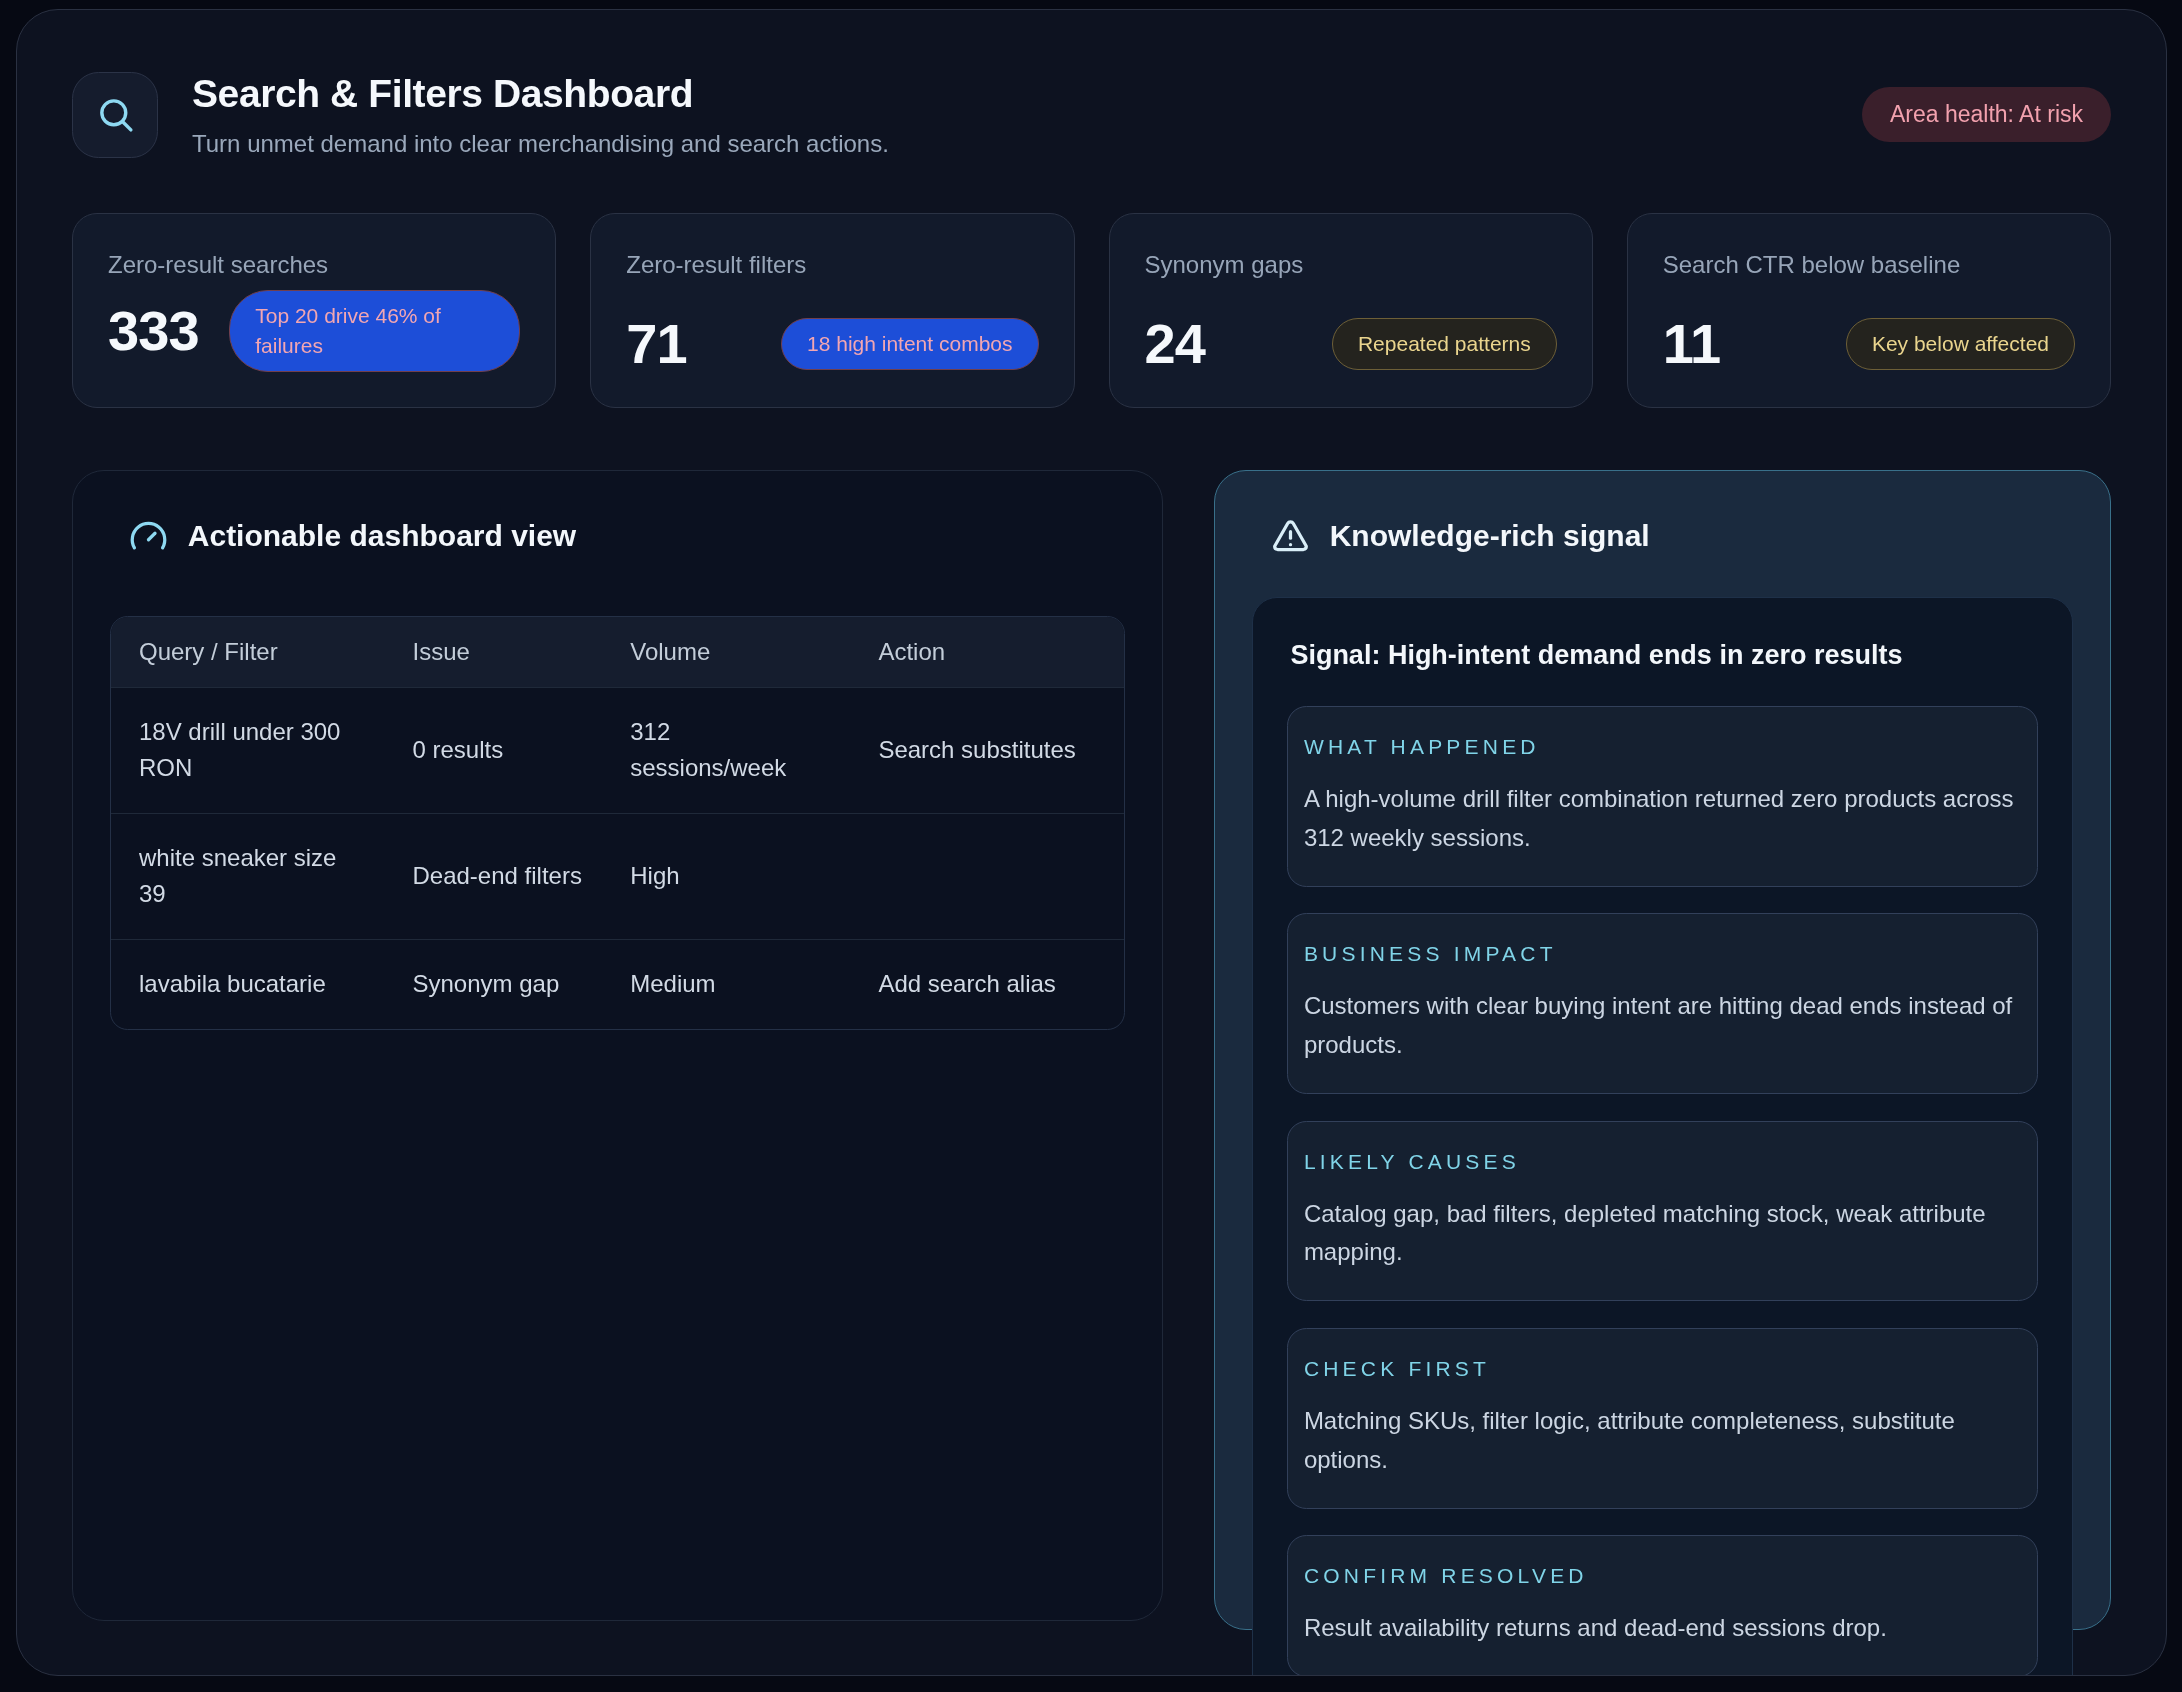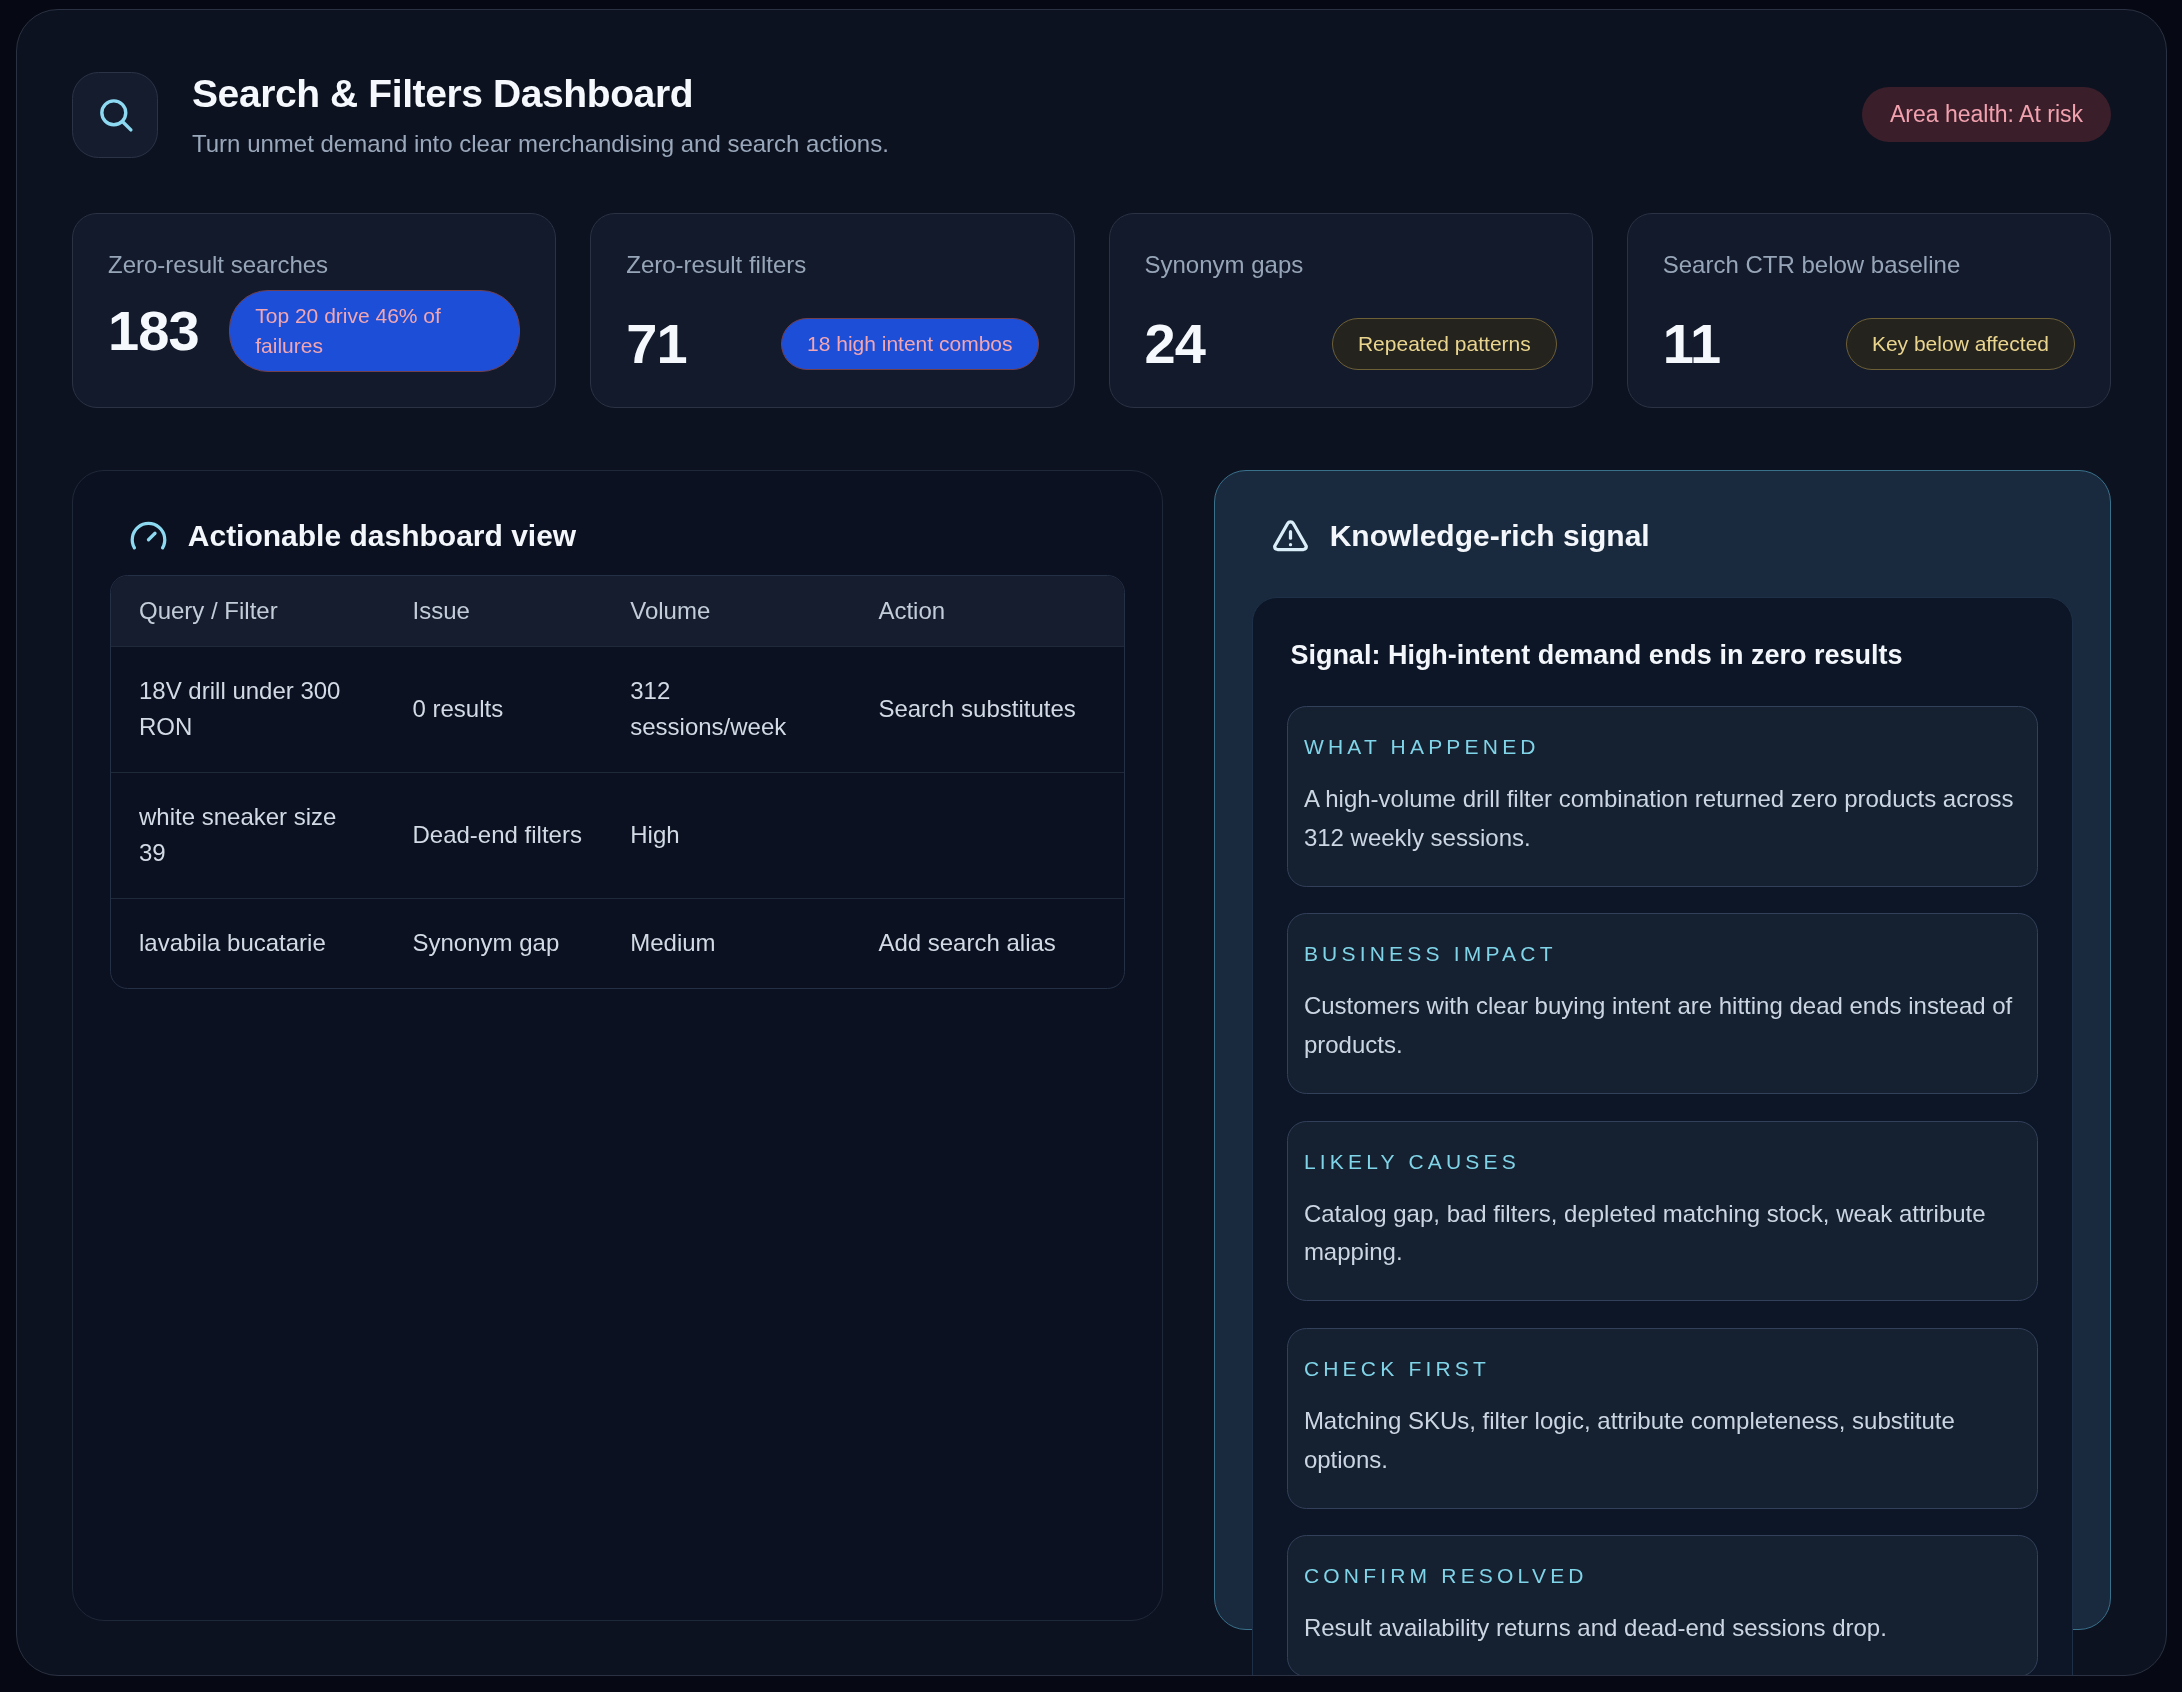--- a/index.html
+++ b/index.html
@@ -59,21 +59,21 @@
   .panel-title-row { display:flex; align-items:center; gap:19.4px; padding:7px 0 0 19.4px; }
   .panel-title-row svg { width:39px; height:39px; flex:0 0 auto; }
   .panel-title { font-size:30px; font-weight:bold; color:#f3f7fb; }
 
   .panel-left {
     height:1151px;
     background:#0b1120; border:0.9px solid #1f2839; border-radius:32px;
     padding:39px 37px;
   }
   .table-box {
-    margin-top:19px;
+    margin-top:60px;
     border:0.9px solid #243046; border-radius:17.6px; overflow:hidden;
   }
   .t-row { display:grid; grid-template-columns:27% 21.5% 24.5% 27%; }
   .t-head { background:#151d2e; }
   .t-head .t-cell { font-size:24px; color:#c3cdd9; padding:21px 17.6px 21px 28px; }
   .t-body .t-row { border-top:0.9px solid #1f2939; }
   .t-body .t-cell {
     font-size:24px; color:#d2dae5; line-height:1.5;
     padding:26.5px 17.6px 26.5px 28px; display:flex; align-items:center;
   }
@@ -116,21 +116,21 @@
       <div class="page-title">Search &amp; Filters Dashboard</div>
       <div class="page-subtitle">Turn unmet demand into clear merchandising and search actions.</div>
     </div>
     <span class="health-badge">Area health: At risk</span>
   </div>
 
   <div class="stats">
     <div class="stat-card">
       <div class="stat-label">Zero-result searches</div>
       <div class="stat-valuerow">
-        <div class="stat-value">183</div>
+        <div class="stat-value">333</div>
         <div class="stat-badge rose">Top 20 drive 46% of failures</div>
       </div>
     </div>
     <div class="stat-card">
       <div class="stat-label">Zero-result filters</div>
       <div class="stat-valuerow">
         <div class="stat-value">71</div>
         <div class="stat-badge rose">18 high intent combos</div>
       </div>
     </div>

